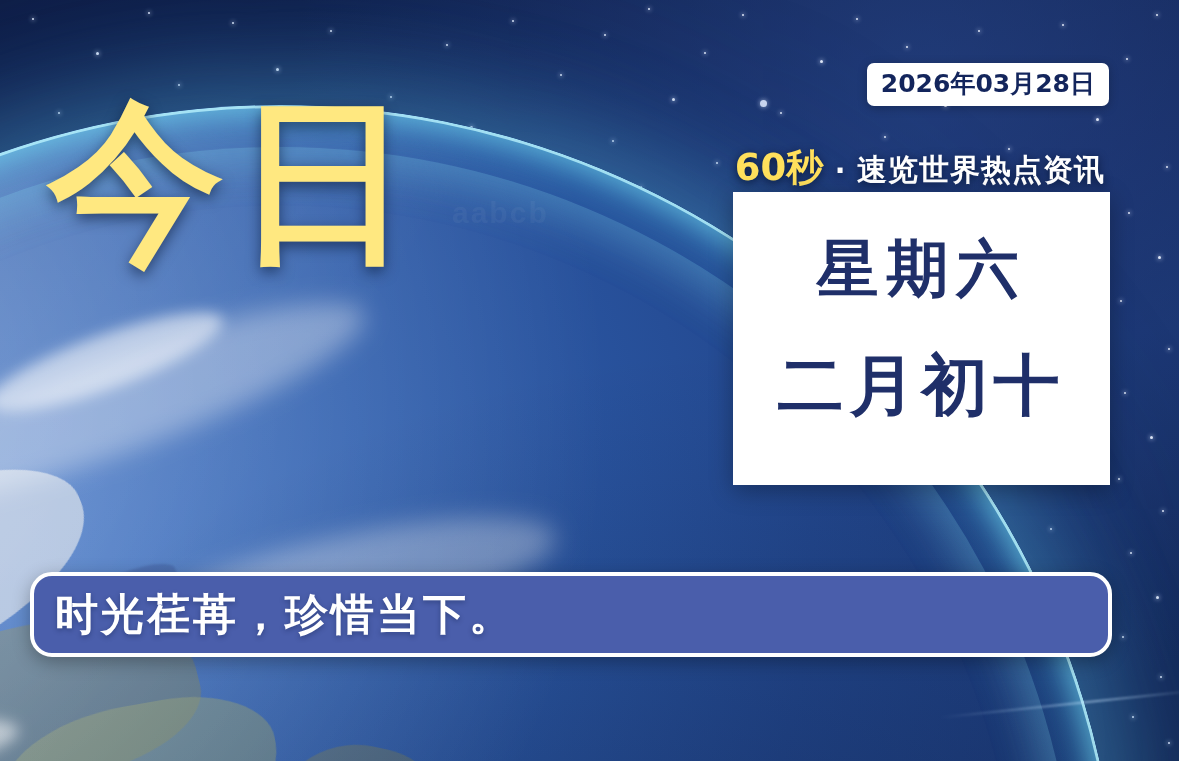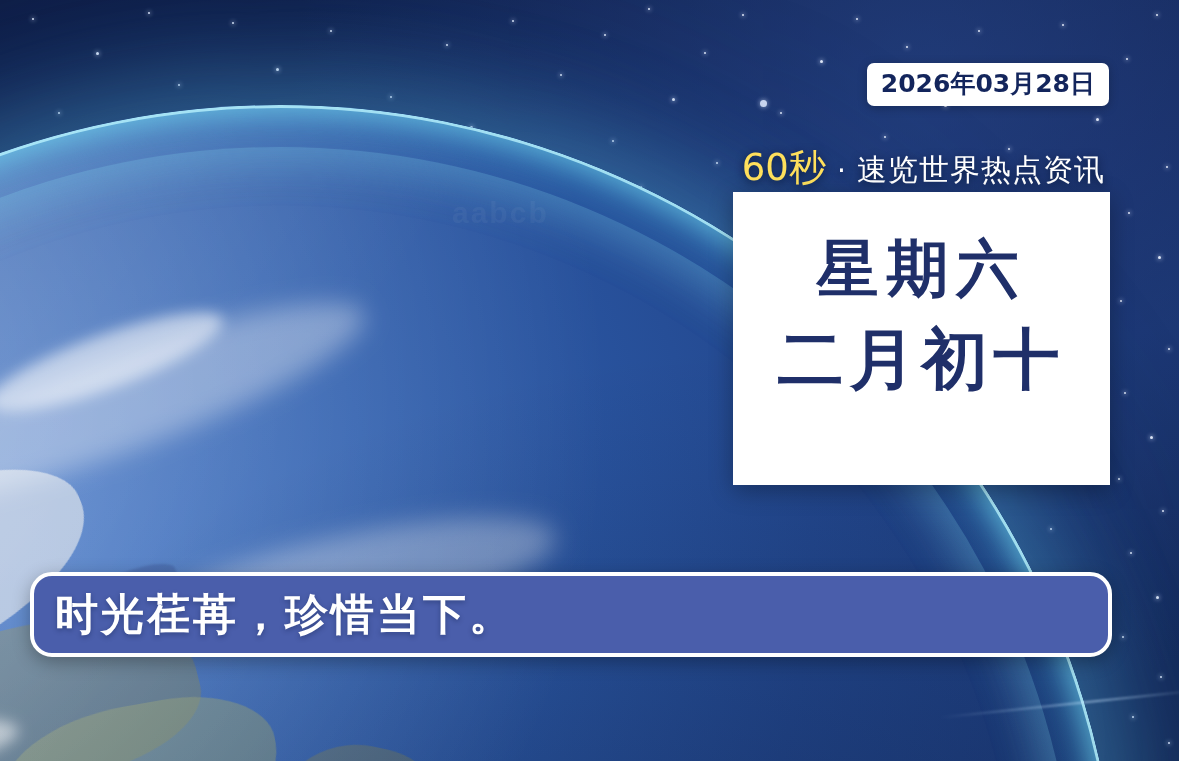--- a/index.html
+++ b/index.html
@@ -141,21 +141,21 @@
     border-radius:7px;
     white-space:nowrap;
     box-shadow:0 2px 10px rgba(0,0,0,.25);
   }
 
   
   .tagline {
     position:absolute; right:74px; top:143px;
     white-space:nowrap;
     font-family:"DejaVu Sans", sans-serif;
-    font-weight:normal;
+    font-weight:bold;
     text-shadow:0 2px 8px rgba(3,12,38,.75);
   }
   .tagline .sec {
     color:#ffe05c;
     font-size:37px;
     letter-spacing:0px;
   }
   .tagline .dot { color:#ffffff; font-size:28px; padding:0 6px; }
   .tagline .txt { color:#ffffff; font-size:30px; letter-spacing:1px; }
 
@@ -182,21 +182,21 @@
   .card-weekday {
     margin-top:22px;
     color:#1f2f69;
     font-family:"DejaVu Sans", sans-serif;
     font-weight:bold;
     font-size:62px;
     letter-spacing:8px;
     white-space:nowrap;
   }
   .card-lunar {
-    margin-top:4px;
+    margin-top:30px;
     color:#1f2f69;
     font-family:Liberation Mono, monospace;
     font-weight:bold;
     font-size:66px;
     letter-spacing:6px;
     white-space:nowrap;
   }
 
   
   .quote-banner {
@@ -318,20 +318,21 @@
     <div class="earth-shade"></div>
     <div class="earth-haze"></div>
     <div class="earth-limb"></div>
   </div>
 
   <div class="streak"></div>
 
   <div class="watermark">aabcb</div>
 
   <div class="title-block">
+    <div class="title-line title-jinri">今日</div>
   </div>
 
   <div class="date-badge">2026年03月28日</div>
 
   <div class="tagline">
     <span class="sec">60秒</span>
     <span class="dot">·</span>
     <span class="txt">速览世界热点资讯</span>
   </div>
 

